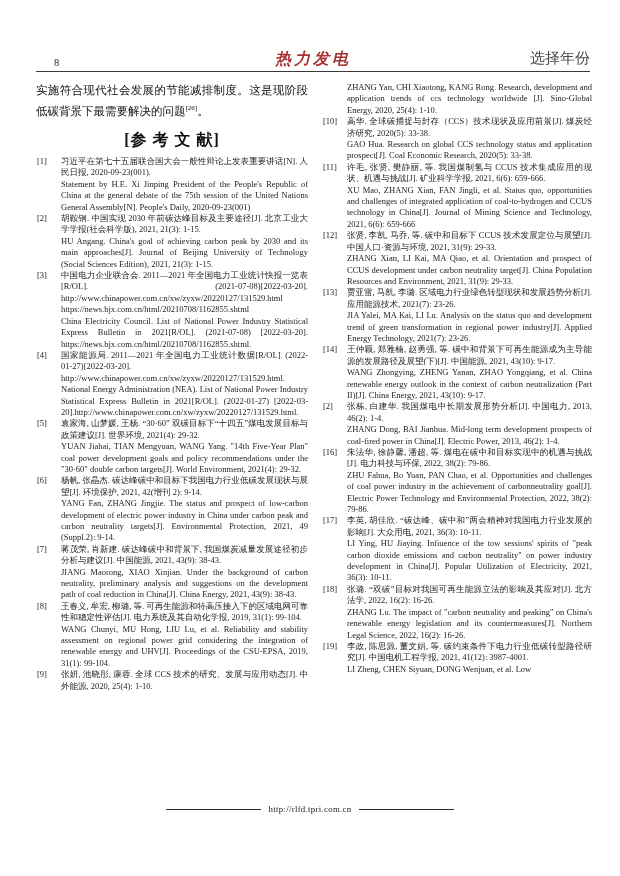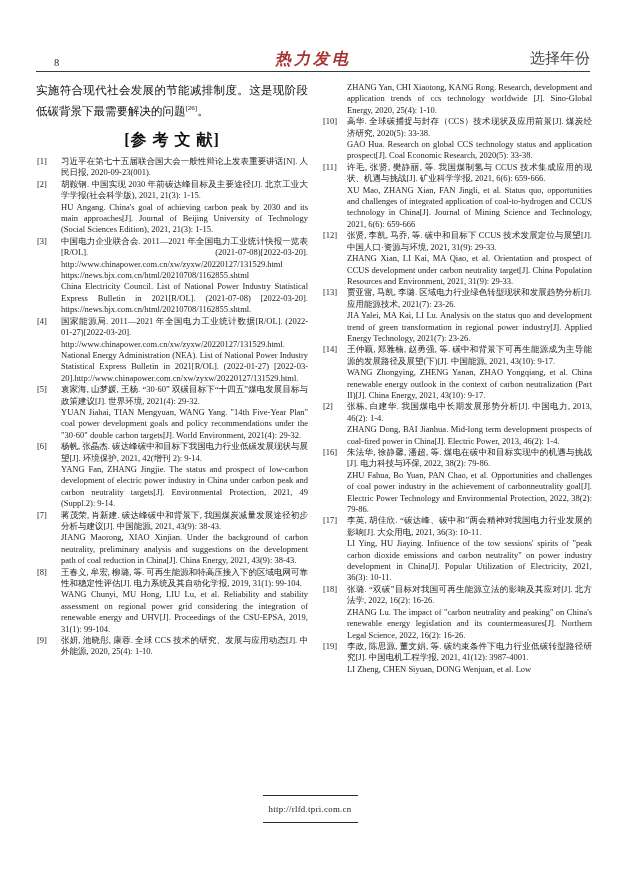--- a/index.html
+++ b/index.html
@@ -37,21 +37,21 @@
     text-align:center; font-weight:bold; font-size:16px;
     margin:9px 0 5px 0; letter-spacing:1px; color:#111;
   }
   .ref { display:flex; font-size:8.5px; line-height:11.4px; }
   .ref-num { flex:0 0 24px; padding-left:1px; }
   .ref-body { flex:1; text-align:justify; overflow-wrap:anywhere; }
   .ref-zh, .ref-en, .ref-extra { text-align:justify; }
   
   .footer {
     position:absolute; left:0; right:0; top:802px; height:14px;
-    display:flex; justify-content:center; align-items:center; gap:8px;flex-direction:column;
+    display:flex; justify-content:center; align-items:center; gap:8px;
   }
   .footer-line { width:95px; height:0; border-top:1.4px solid #2a2a2a; }
   .footer-url { font-size:8.8px; color:#222; letter-spacing:0.3px; }
 </style>
 </head>
 <body>
 
 <div class="page">
 
   <div class="header">
@@ -62,20 +62,21 @@
 
   <div class="col col-left">
     <div class="intro"><span>实施符合现代社会发展的节能减排制度。这是现阶段低碳背景下最需要解决的问题</span><sup>[26]</sup><span>。</span></div>
     <div class="ref-heading">[参 考 文 献]</div>
     <div>
   <div class="ref">
     <span class="ref-num">[1]</span>
     <div class="ref-body">
       <div class="ref-zh">习近平在第七十五届联合国大会一般性辩论上发表重要讲话[N]. 人民日报, 2020-09-23(001).</div>
 
+      <div class="ref-en">Statement by H.E. Xi Jinping President of the People's Republic of China at the general debate of the 75th session of the United Nations General Assembly[N]. People's Daily, 2020-09-23(001)</div>
     </div>
   </div>
 
   <div class="ref">
     <span class="ref-num">[2]</span>
     <div class="ref-body">
       <div class="ref-zh">胡鞍钢. 中国实现 2030 年前碳达峰目标及主要途径[J]. 北京工业大学学报(社会科学版), 2021, 21(3): 1-15.</div>
 
       <div class="ref-en">HU Angang. China's goal of achieving carbon peak by 2030 and its main approaches[J]. Journal of Beijing University of Technology (Social Sciences Edition), 2021, 21(3): 1-15.</div>
     </div>

